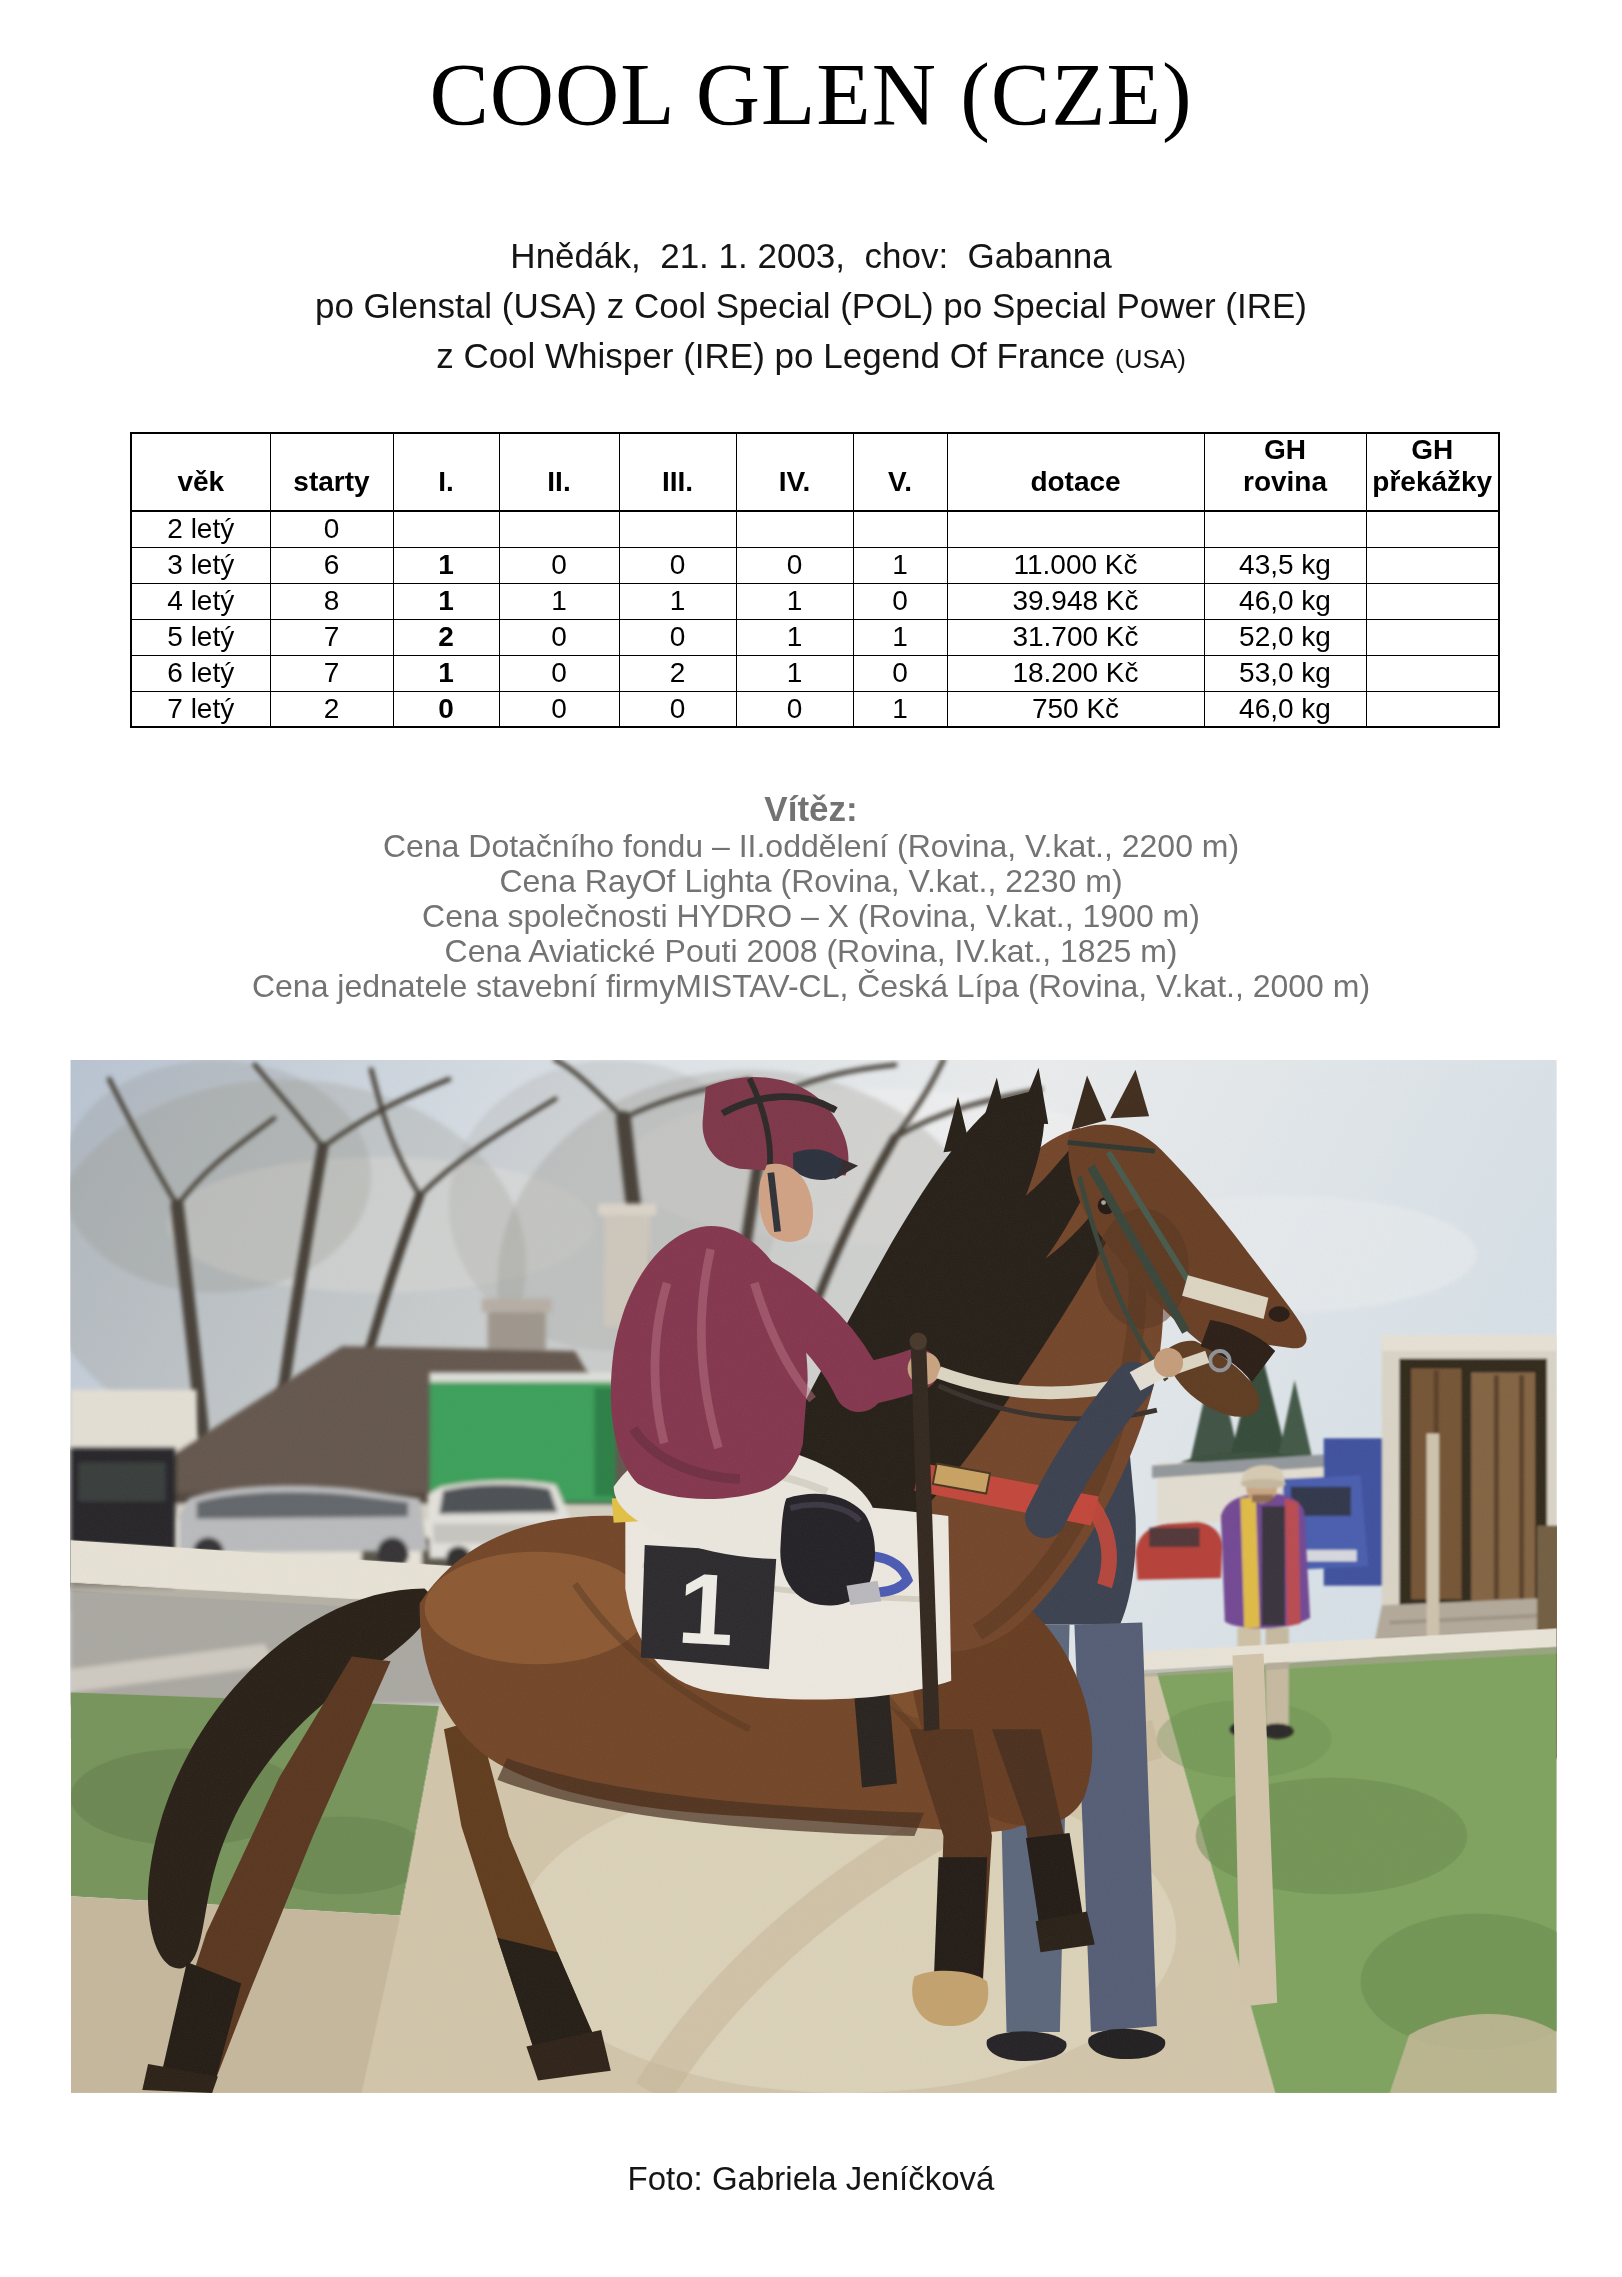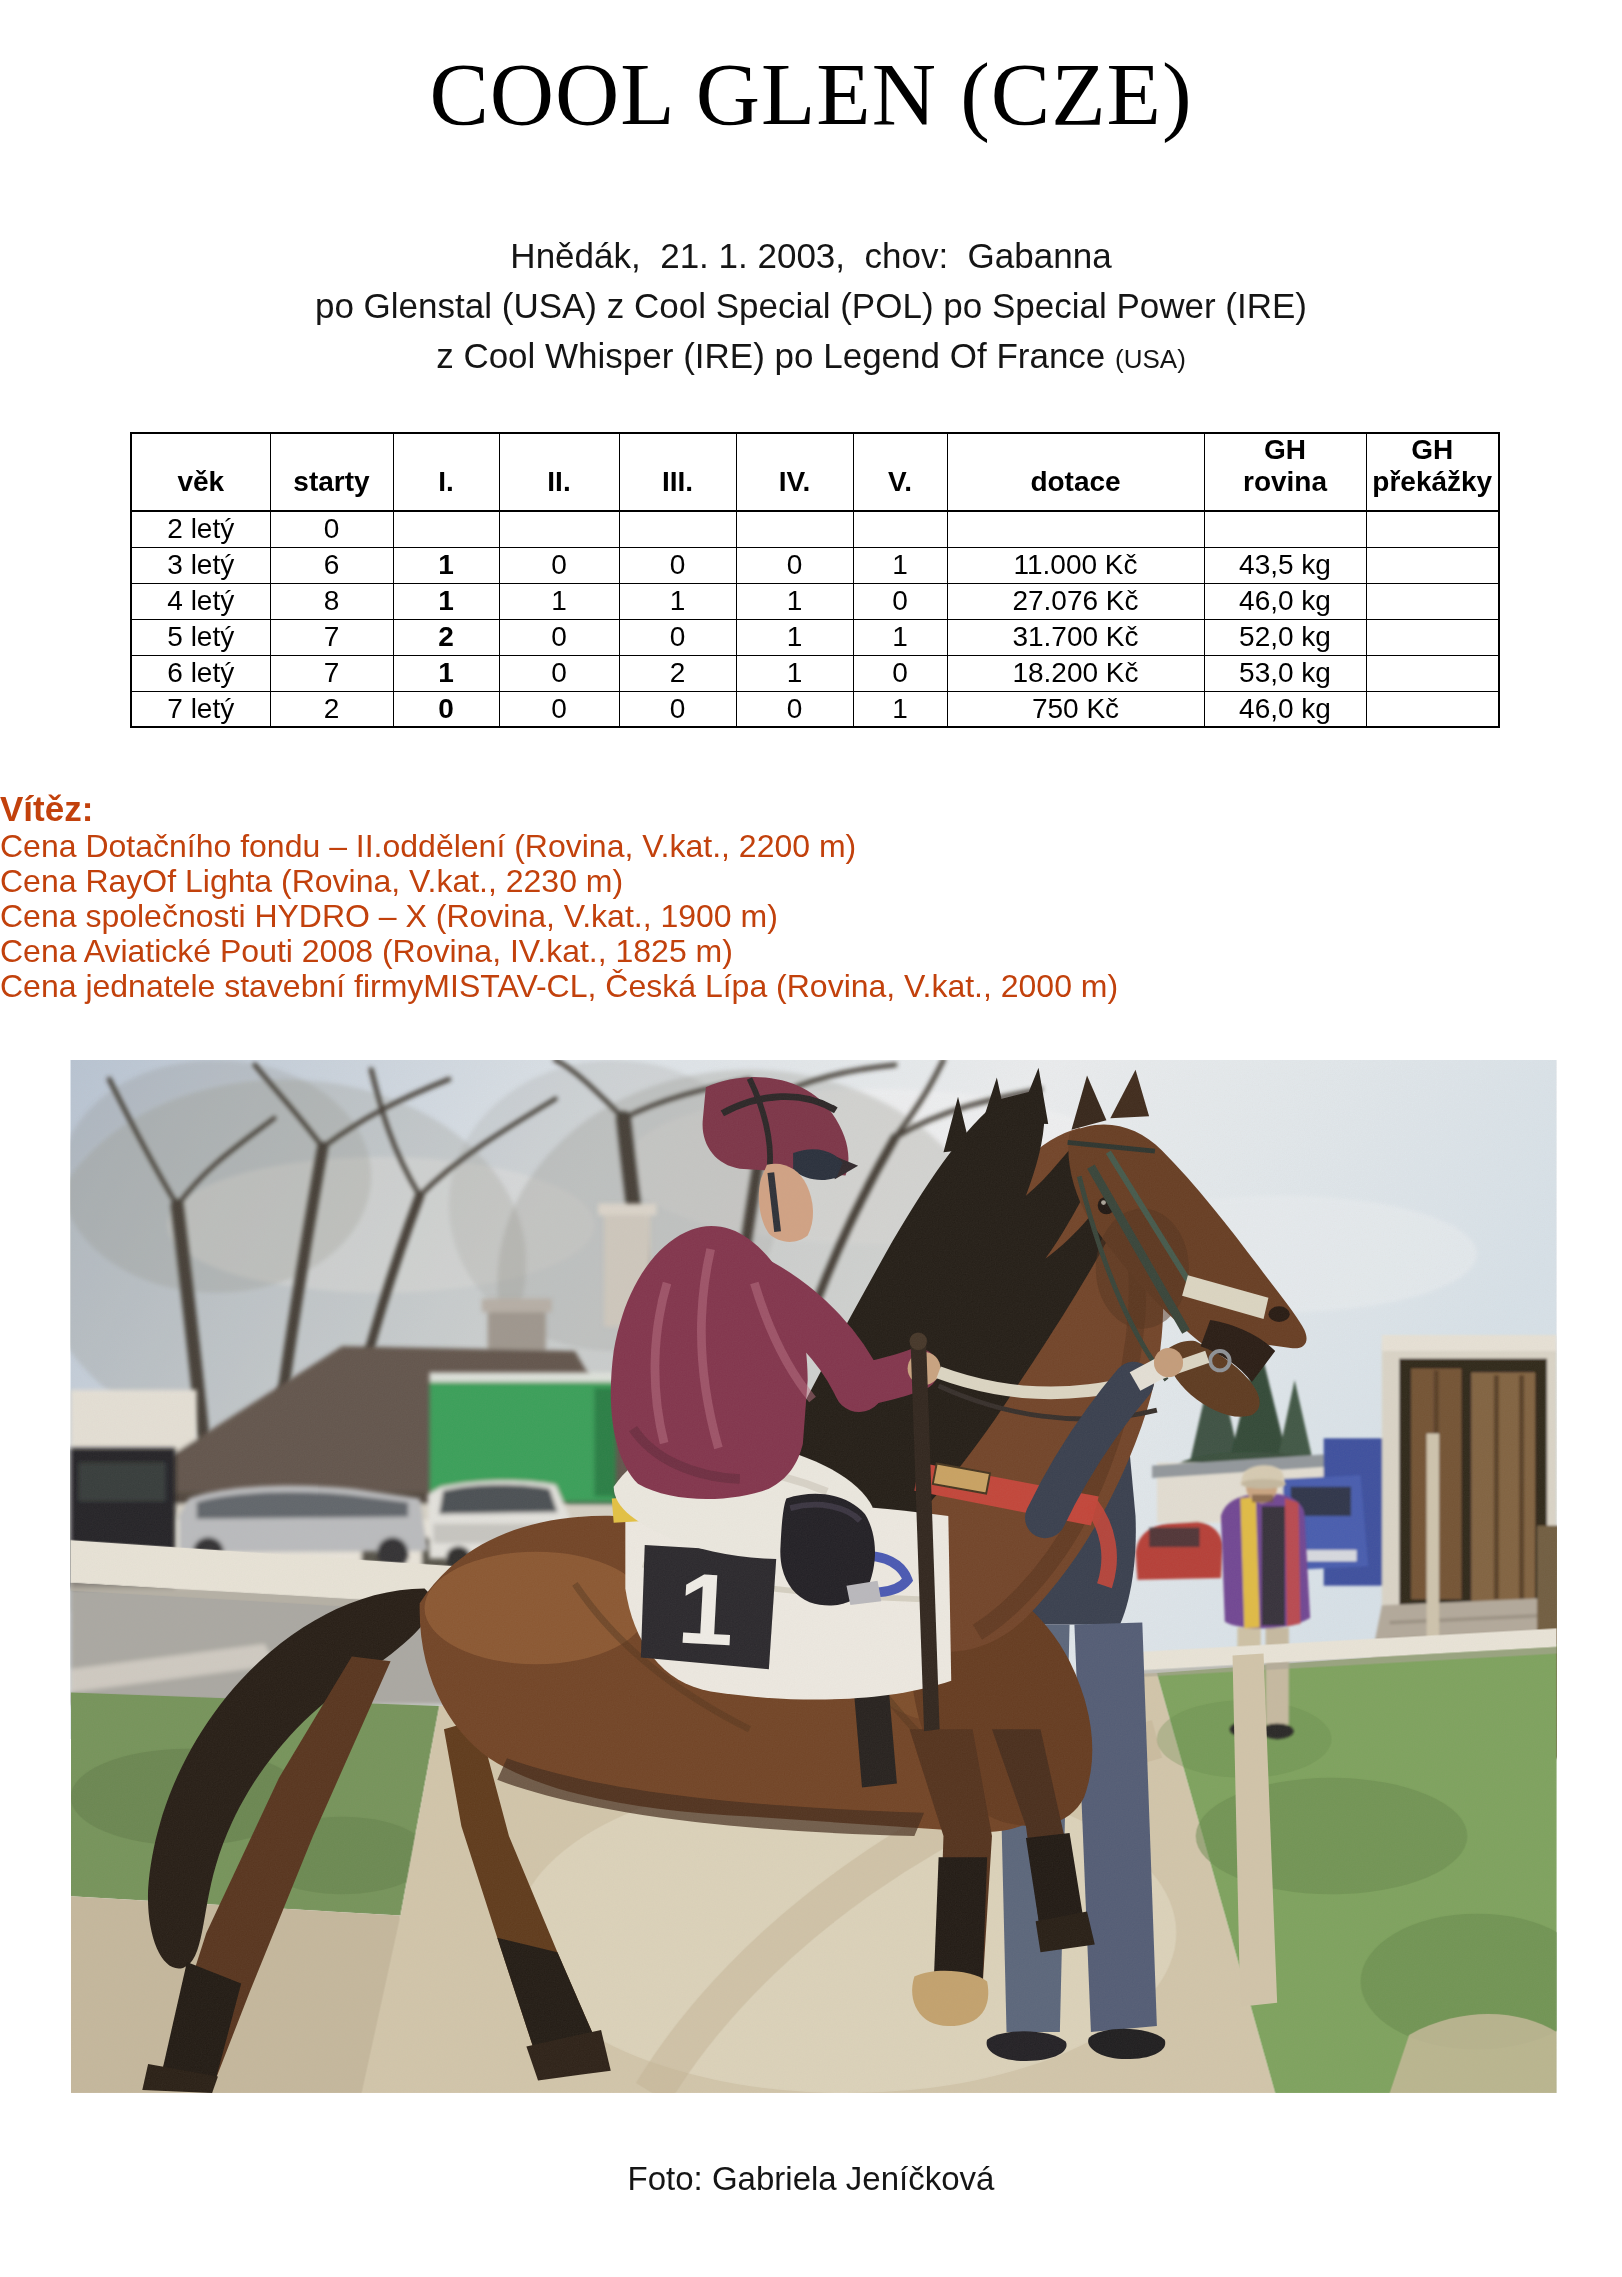--- a/index.html
+++ b/index.html
@@ -28,21 +28,21 @@
   table.stats thead th { border-bottom:2.9px solid #000; font-weight:bold; vertical-align:bottom; padding-bottom:12px; }
   table.stats thead tr { height:70px; }
   table.stats tbody tr { height:36px; }
   .hdr2 { line-height:32px; padding-bottom:1.9px; }
   td.c-dotace { text-align:right; padding-right:15.5px; }
   td.c-gh1 { text-align:left; padding-left:9.7px; }
   td.bold { font-weight:bold; }
   tr.total-row { height:54px; }
   tr.total-row td { font-weight:bold; font-size:40px; }
   tr.total-row td.lbl { font-size:29px; }
-  .winner { position:absolute; top:788px; left:0; width:100%; font-size:32px; line-height:35px; color:#c2410c; }
+  .winner { position:absolute; top:788px; left:0; width:100%; text-align:center; font-size:32px; line-height:35px; color:#737373; }
   .winner .heading { font-weight:bold; font-size:35px; line-height:41px; }
   .photo-wrap { position:absolute; top:1060px; left:70px; width:1487px; height:1033px; }
   .photo-wrap svg { display:block; }
   .credit { position:absolute; top:2160px; left:0; width:100%; text-align:center; font-size:33px; color:#151515; }
 </style>
 </head>
 <body>
 
 <div class="title">COOL GLEN (CZE)</div>
 
@@ -111,21 +111,21 @@
       <td></td>
     </tr>
     <tr>
       <td>4 letý</td>
       <td>8</td>
       <td class="bold">1</td>
       <td>1</td>
       <td>1</td>
       <td>1</td>
       <td>0</td>
-      <td class="c-dotace">27.076 Kč</td>
+      <td class="c-dotace">39.948 Kč</td>
       <td class="c-gh1">46,0 kg</td>
       <td></td>
     </tr>
     <tr>
       <td>5 letý</td>
       <td>7</td>
       <td class="bold">2</td>
       <td>0</td>
       <td>0</td>
       <td>1</td>

